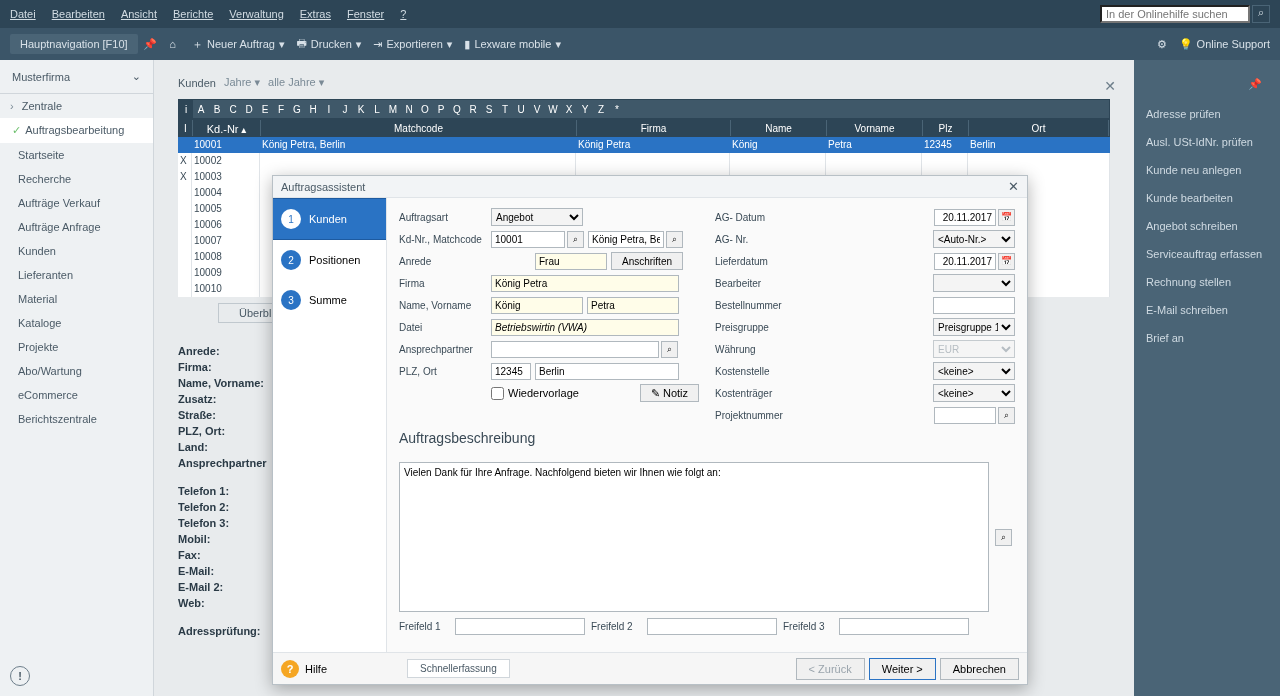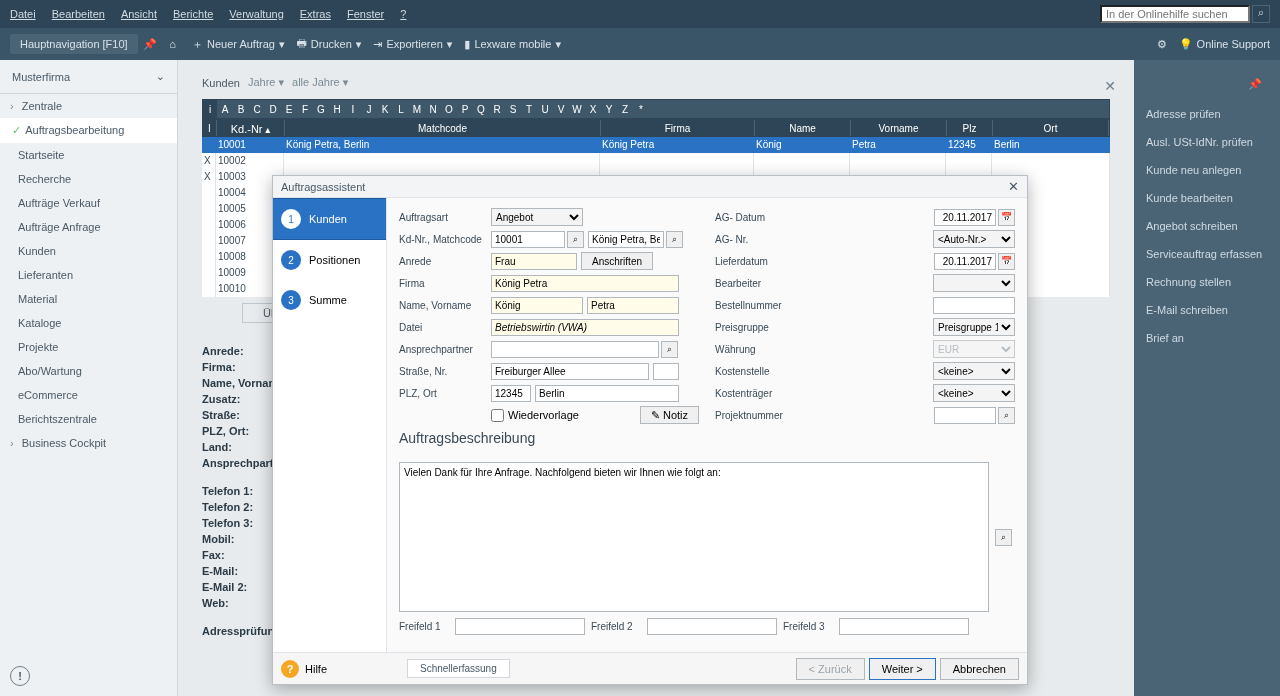--- a/index.html
+++ b/index.html
@@ -8,21 +8,21 @@
 .menubar .mitem{margin-right:16px;text-decoration:underline;cursor:default}
 .menubar .spacer{flex:1}
 .search-help{background:#fff;width:150px;height:18px;padding:2px 4px;color:#888}
 .search-btn{background:#2d4556;border:1px solid #4a6476;color:#d2dce3;width:18px;height:18px;margin-left:2px;text-align:center}
 .toolbar{background:#3b5568;height:32px;display:flex;align-items:center;padding:0 10px;color:#d8e1e8}
 .navlabel{background:#4a6476;padding:4px 10px;border-radius:2px;margin-right:6px}
 .tbtn{display:flex;align-items:center;margin-left:12px;cursor:default}
 .tbtn .ic{margin-right:4px}
 .toolbar .spacer{flex:1}
 .body{display:flex;height:636px}
-.sidebar{width:178px;background:#eef1f3;border-right:1px solid #d0d6db;display:flex;flex-direction:column}
+.sidebar{width:154px;background:#eef1f3;border-right:1px solid #d0d6db;display:flex;flex-direction:column}
 .sbcompany{padding:10px 12px;border-bottom:1px solid #d0d6db;font-size:13px;color:#4a5a66;display:flex;align-items:center;justify-content:space-between}
 .sbitem{padding:6px 12px 6px 18px;color:#4a5a66;cursor:default}
 .sbitem.sel{background:#fff}
 .sbitem.arrow::before{content:"›";position:relative;left:-8px;color:#7a8a96}
 .sbfoot{margin-top:auto;padding:10px}
 .circ{width:20px;height:20px;border:1px solid #6d7e8a;border-radius:50%;display:flex;align-items:center;justify-content:center;color:#4a5a66;font-weight:bold}
 .main{flex:1;background:#e8ebed;position:relative;padding:16px 24px}
 .crumb{font-size:18px;color:#4a5a66;display:flex;align-items:center;gap:8px;margin-bottom:10px}
 .crumb .dd{color:#7a8a96}
 .closex{position:absolute;right:18px;top:18px;font-size:14px;color:#6d7e8a;cursor:default}
@@ -140,21 +140,20 @@
     <div class="sbitem">Aufträge Verkauf</div>
     <div class="sbitem">Aufträge Anfrage</div>
     <div class="sbitem">Kunden</div>
     <div class="sbitem">Lieferanten</div>
     <div class="sbitem">Material</div>
     <div class="sbitem">Kataloge</div>
     <div class="sbitem">Projekte</div>
     <div class="sbitem">Abo/Wartung</div>
     <div class="sbitem">eCommerce</div>
     <div class="sbitem">Berichtszentrale</div>
-    <div class="sbitem arrow">Business Cockpit</div>
     <div class="sbfoot">
         <div class="circ">!</div>
       </div>
   </div>
 
   <div class="main">
     <div class="crumb">
       <span>Kunden</span>
       <span class="dd"><span>Jahre</span> ▾</span>
       <span class="dd"><span>alle Jahre</span> ▾</span>
@@ -375,45 +374,40 @@
           </div>
         <div class="frow">
             <span class="flab">Kd-Nr., Matchcode</span>
             <input class="finp" style="width: 74px;" value="10001">
             <span class="ficon">⌕</span>
             <input class="finp" style="width: 76px; margin-left: 4px;" value="König Petra, Berlin">
             <span class="ficon">⌕</span>
           </div>
         <div class="frow">
             <span class="flab">Anrede</span>
-            <input class="finp yl" style="width: 86px;" value="Frau">
+            <input class="finp yl" style="width: 72px; margin-left: 44px;" value="Frau">
             <button class="fbtn">Anschriften</button>
           </div>
         <div class="frow">
             <span class="flab">Firma</span>
             <input class="finp yl" style="width: 188px;" value="König Petra">
           </div>
         <div class="frow">
             <span class="flab">Name,   Vorname</span>
             <input class="finp yl" style="width: 92px;" value="König">
             <input class="finp yl" style="width: 92px; margin-left: 4px;" value="Petra">
           </div>
         <div class="frow">
             <span class="flab">Datei</span>
             <input class="finp yl" style="width: 188px; font-style: italic;" value="Betriebswirtin (VWA)">
           </div>
         <div class="frow">
             <span class="flab">Ansprechpartner</span>
             <input class="finp" style="width: 168px;">
             <span class="ficon">⌕</span>
-          </div>
-        <div class="frow">
-            <span class="flab">Straße, Nr.</span>
-            <input class="finp" style="width: 158px;" value="Freiburger Allee">
-            <input class="finp" style="width: 26px; margin-left: 4px;">
           </div>
         <div class="frow">
             <span class="flab">PLZ,    Ort</span>
             <input class="finp" style="width: 40px;" value="12345">
             <input class="finp" style="width: 144px; margin-left: 4px;" value="Berlin">
           </div>
         <div class="frow">
             <span class="flab"></span>
             <input type="checkbox" style="">
             <span style="margin-left:4px">Wiedervorlage</span>

